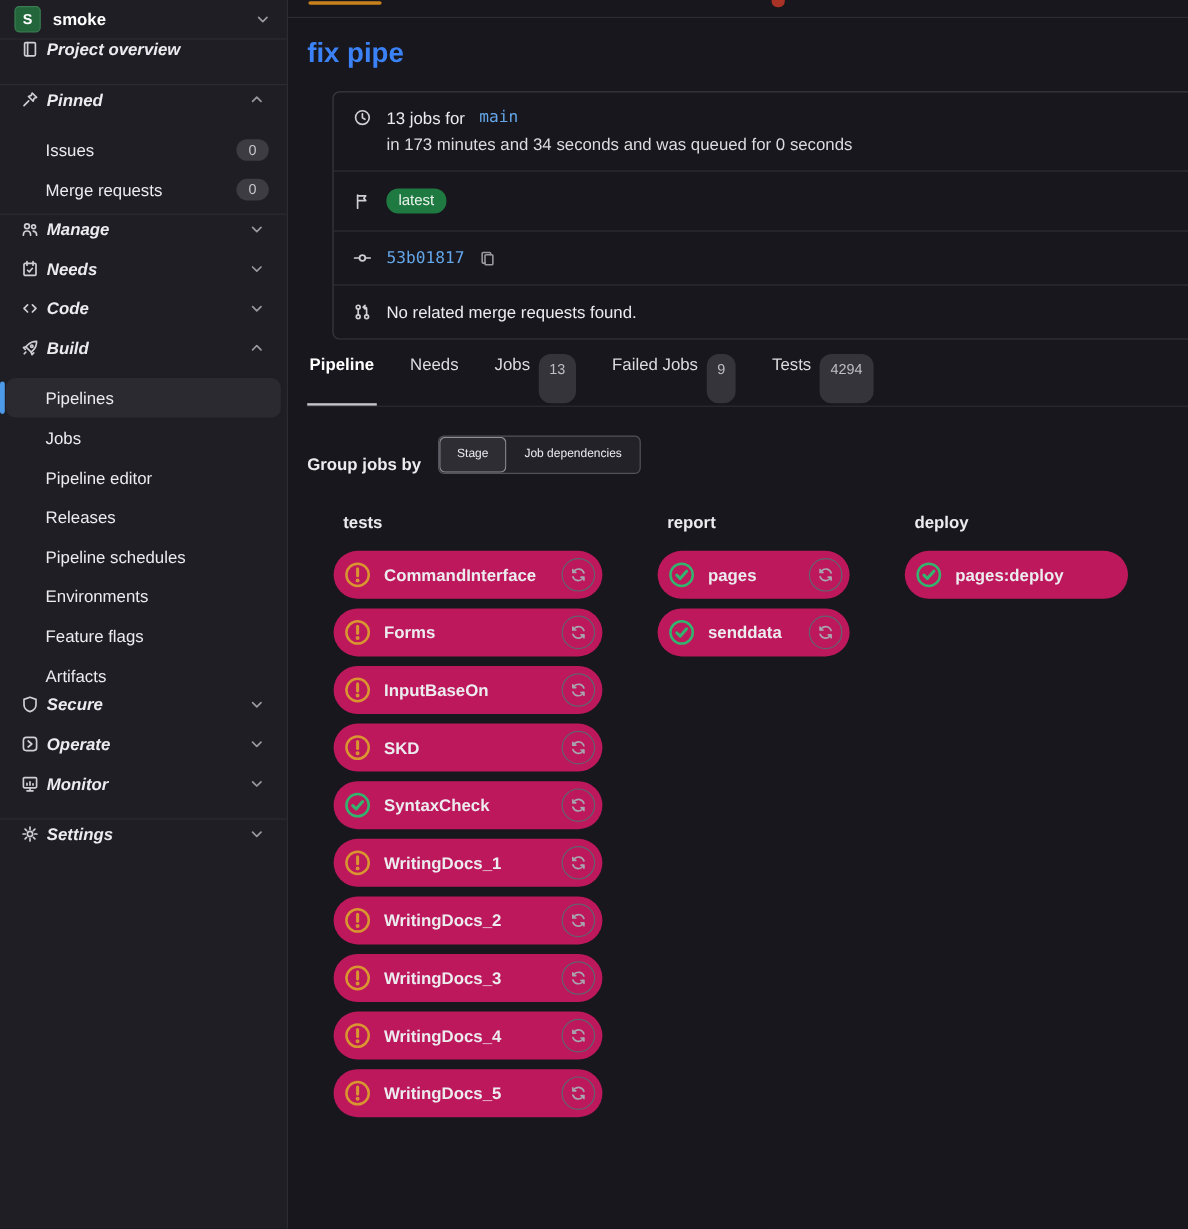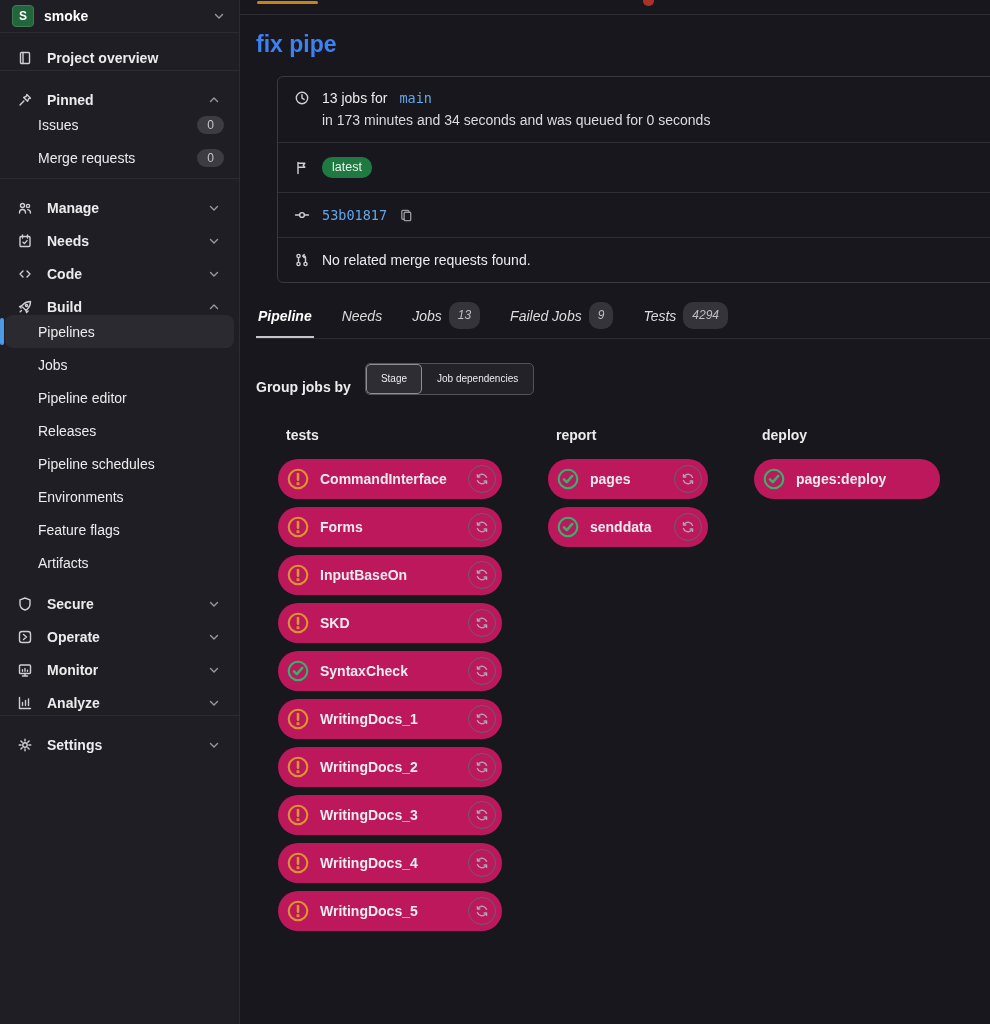--- a/index.html
+++ b/index.html
@@ -28,23 +28,23 @@
   .sb-avatar {
     width:22px; height:22px; border-radius:4px; background:#24663b;
     border:1px solid #3a7d52;
     color:#fff; font-weight:700; font-size:12px;
     display:flex; align-items:center; justify-content:center;
   }
   .sb-project-name { font-weight:700; font-size:14px; color:#fff; flex:1; }
   .sb-chev { color:#9a99a1; }
   .sb-divider { border-top:1px solid #2c2b33; margin:4px 0; }
   .sb-item {
-    height:33px; display:flex; align-items:flex-end; gap:14px;
+    height:33px; display:flex; align-items:flex-start; gap:6px;
     padding:0 12px; margin:0 5px; border-radius:8px;
-    color:#dcdcde; cursor:pointer; position:relative;
+    color:#dcdcde; cursor:pointer; position:relative;font-style:italic;
   }
   .sb-item .sb-label { flex:1; font-weight:600; font-size:14px; color:#ececef; }
   .sb-item .sb-icon { color:#cfcfd3; width:16px; height:16px; }
   .sb-sub {
     height:33px; display:flex; align-items:center;
     padding:0 10px 0 33px; margin:0 5px; border-radius:8px;
     color:#ececef; cursor:pointer; position:relative; font-size:14px;
   }
   .sb-sub.active { background:#2b2a31; }
   .sb-sub.active .sb-indicator {
@@ -85,22 +85,22 @@
   }
   .copy-icon { color:#9a99a1; width:15px; height:15px; cursor:pointer; }
   .mr-text { font-weight:500; }
 
   
   .tabs {
     display:flex; gap:26px; align-items:stretch;
     border-bottom:1px solid #2c2b33; margin-top:12px; height:44px;
   }
   .tab {
-    display:flex; align-items:center; gap:7px; cursor:pointer;
-    color:#dcdcde; padding:0 2px; border-bottom:2px solid transparent;font-style:italic;
+    display:flex; gap:7px; cursor:pointer;
+    color:#dcdcde; padding:0 2px; border-bottom:2px solid transparent;
   }
   .tab.active { color:#fff; font-weight:700; border-bottom-color:#c6c5cc; }
   .tab-badge {
     background:#35343b; color:#bfbfc2; font-size:12px;
     padding:5px 9px; border-radius:10px; line-height:17px;
   }
 
   
   .groupby { display:flex; align-items:flex-end; margin-top:24px; }
   .groupby-label { font-weight:700; color:#ececef; margin-right:14px; }
@@ -313,34 +313,20 @@
         </svg>
     </span>
     <span class="sb-label">Monitor</span>
     <span class="sb-chev">
       <svg class="ic" width="16" height="16" viewBox="0 0 16 16">
           <path d="M4.5 6.5L8 10l3.5-3.5"></path>
         </svg>
     </span>
   </div>
 
-  <div class="sb-item">
-    <span class="sb-icon">
-      <svg class="ic" width="16" height="16" viewBox="0 0 16 16">
-          <path d="M2.5 2.5v11h11"></path>
-          <path d="M5.5 10.5v-3M8.5 10.5v-5M11.5 10.5V4"></path>
-        </svg>
-    </span>
-    <span class="sb-label">Analyze</span>
-    <span class="sb-chev">
-      <svg class="ic" width="16" height="16" viewBox="0 0 16 16">
-          <path d="M4.5 6.5L8 10l3.5-3.5"></path>
-        </svg>
-    </span>
-  </div>
 
   <div class="sb-divider"></div>
 
   <div class="sb-item">
     <span class="sb-icon">
       <svg class="ic" width="16" height="16" viewBox="0 0 16 16">
           <circle cx="8" cy="8" r="2.2"></circle>
           <path d="M8 2.2v1.9M8 11.9v1.9M2.2 8h1.9M11.9 8h1.9M3.9 3.9l1.3 1.3M10.8 10.8l1.3 1.3M12.1 3.9l-1.3 1.3M5.2 10.8l-1.3 1.3"></path>
         </svg>
     </span>

